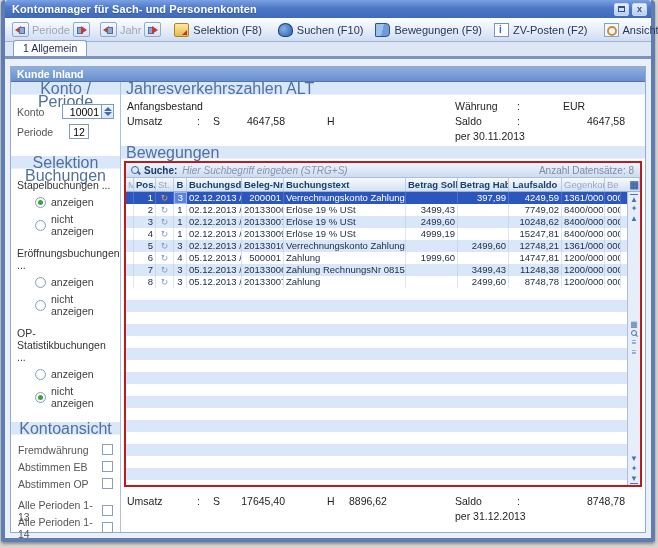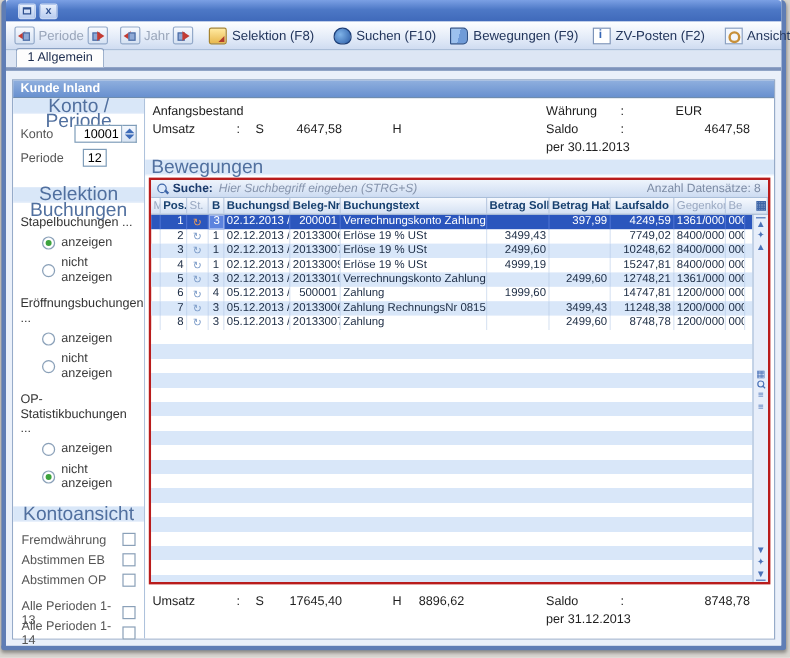--- a/index.html
+++ b/index.html
@@ -163,20 +163,21 @@
     border:1px solid #4a72b8; border-radius:50%; }
   .rail .magsm::after { content:""; position:absolute; left:4.5px; top:4.5px; width:3px; height:1px;
     background:#4a72b8; transform:rotate(45deg); }
 </style>
 </head>
 <body>
 
 <div class="window">
 
   <div class="titlebar">
+    <span class="title-text">Kontomanager für Sach- und Personenkonten</span>
     <span class="winbtn">
         <span class="restore-glyph"></span>
       </span>
     <span class="winbtn">x</span>
   </div>
 
   <div class="toolbar">
     <div class="tb-group">
       <span class="navbtn">
           <i class="arrow left"></i>
@@ -307,20 +308,21 @@
             <span class="checkbox"></span>
           </div>
         <div class="chk-row">
             <label>Alle Perioden 1-14</label>
             <span class="checkbox"></span>
           </div>
       </div>
 
       <div class="rightcol">
 
+        <div class="sect-head">Jahresverkehrszahlen ALT</div>
         <div class="vals">
           <div class="vgroup">
             <div class="vline">
               <span class="vlabel">Anfangsbestand</span>
               <span class="vcolon">:</span>
             </div>
             <div class="vline">
               <span class="vlabel">Umsatz</span>
               <span class="vcolon">:</span>
               <span class="vS">S</span>

